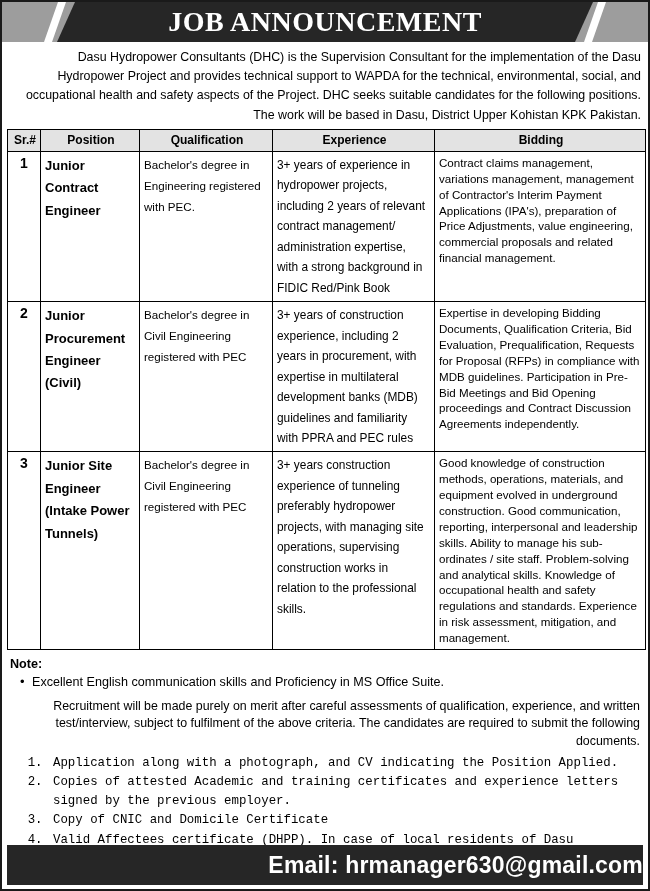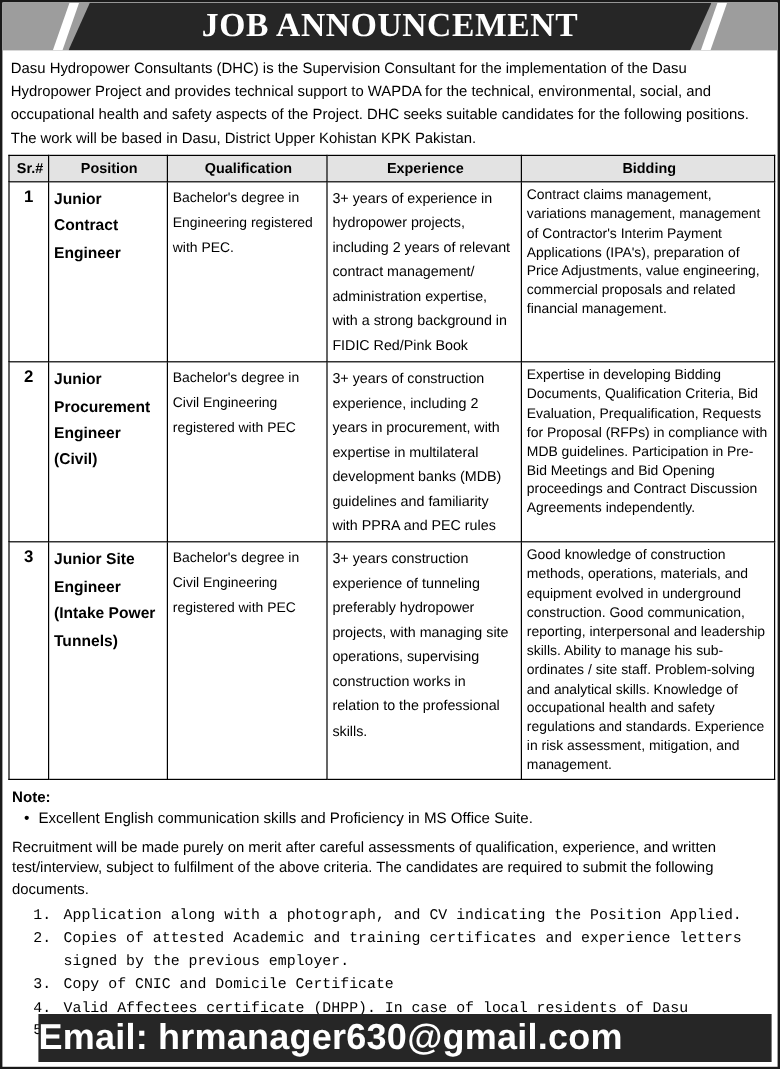--- a/index.html
+++ b/index.html
@@ -66,21 +66,21 @@
     letter-spacing: 0.5px;
     z-index: 3;
     line-height: 1;
   }
 
   
   .intro {
     padding: 6px 7px 4px 7px;
     font-size: 12.4px;
     line-height: 1.55;
-    text-align: left;
+    text-align: right;
   }
 
   
   .tbl-wrap { padding: 0 5px; }
   table.jobs {
     width: 100%;
     border-collapse: collapse;
     table-layout: fixed;
     border: 1.6px solid #000;
   }
@@ -157,20 +157,21 @@
     content: "\2022";
     position: absolute;
     left: 0;
     top: -1px;
     font-size: 13px;
   }
   .para {
     line-height: 1.42;
     margin: 4px 0 3px 0;
     font-size: 12.4px;
+    text-align: right;
   }
   ol.docs {
     margin: 2px 0 4px 0;
     padding-left: 40px;
     font-size: 12.4px;
     font-family: Liberation Mono, monospace;
   }
   ol.docs li {
     line-height: 1.55;
     padding-left: 3px;
@@ -180,25 +181,24 @@
   .email-bar {
     position: absolute;
     left: 5px;
     right: 5px;
     bottom: 4px;
     height: 40px;
     background: #262626;
     color: #ffffff;
     display: flex;
     align-items: center;
-    justify-content: flex-start;
-    font-weight: bold;
-    font-size: 30px;
+    justify-content: flex-end;
+    font-weight: bold;
+    font-size: 23px;
     letter-spacing: 0.2px;
-    margin-left: 25px;
   }
 </style>
 </head>
 <body>
 
 <div class="page">
 
   <div class="banner">
     <div class="banner-dark"></div>
     <div class="banner-slash-l"></div>

